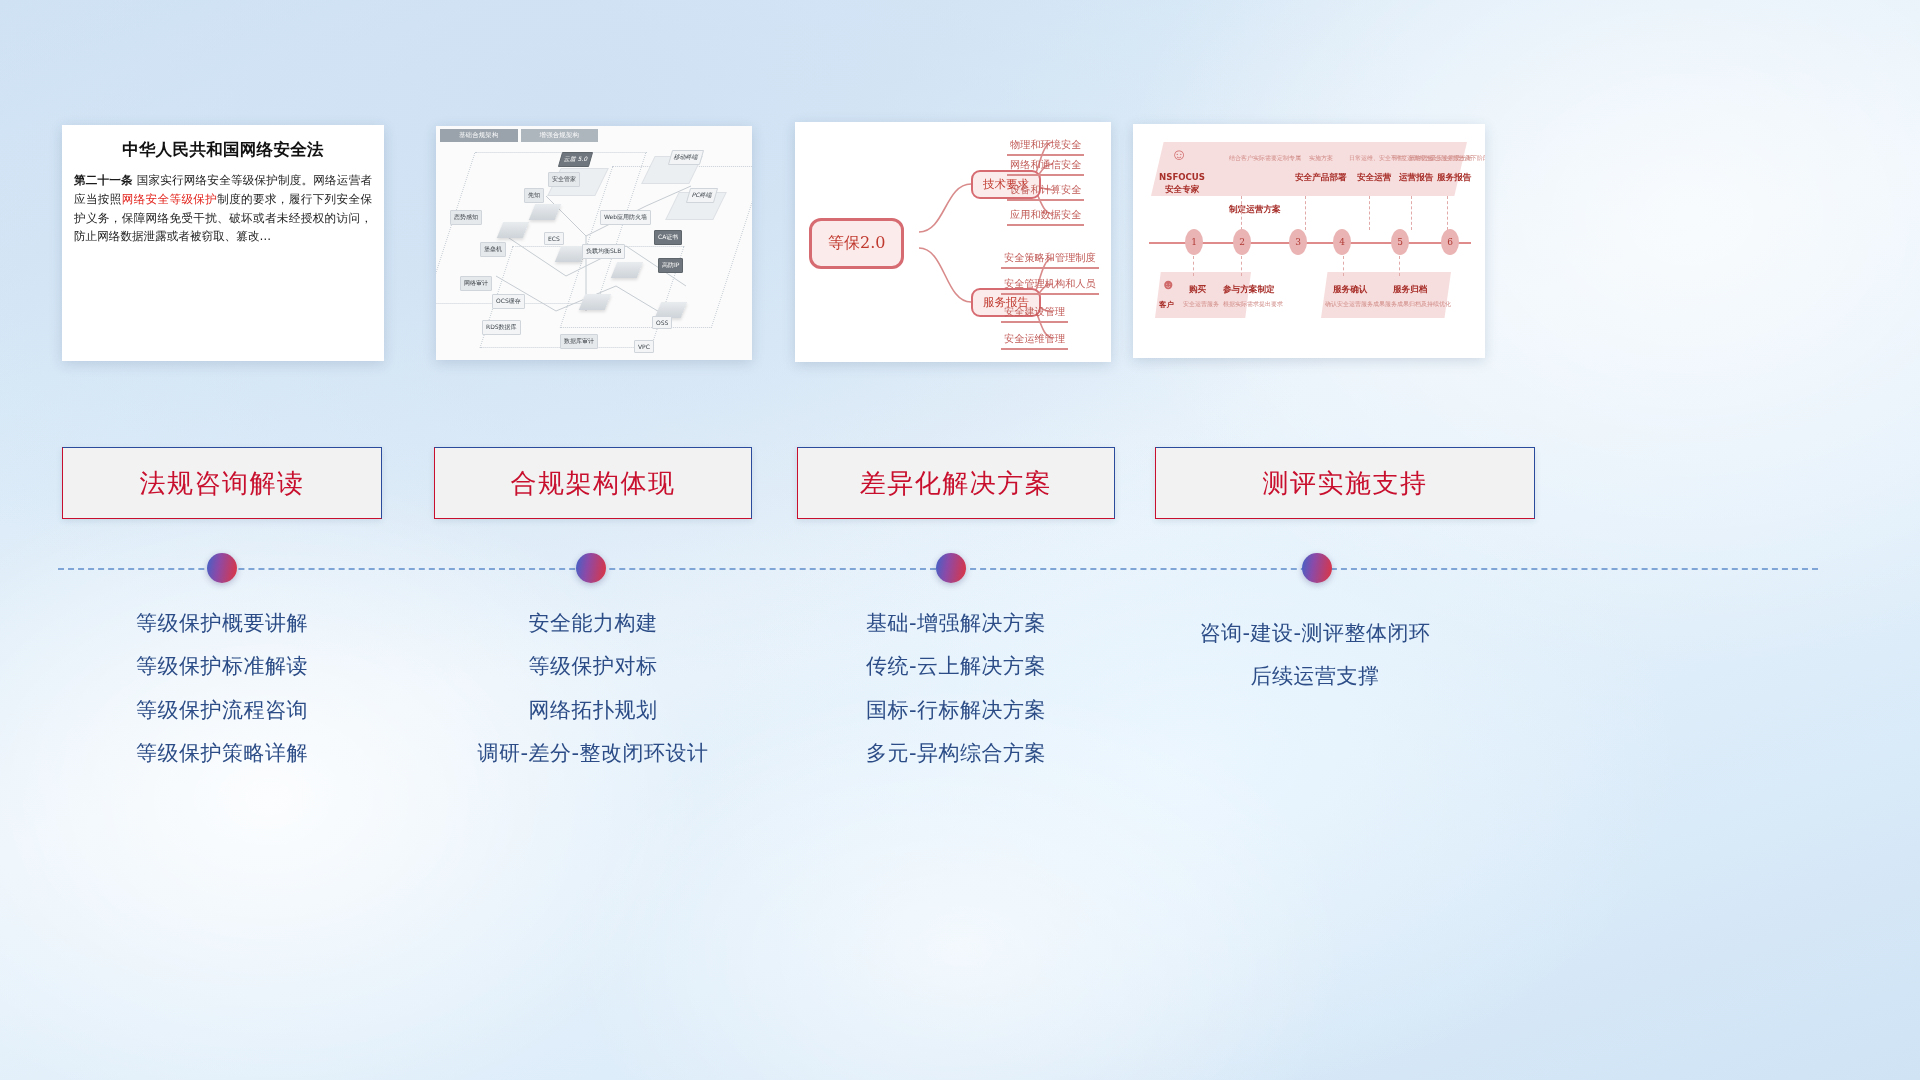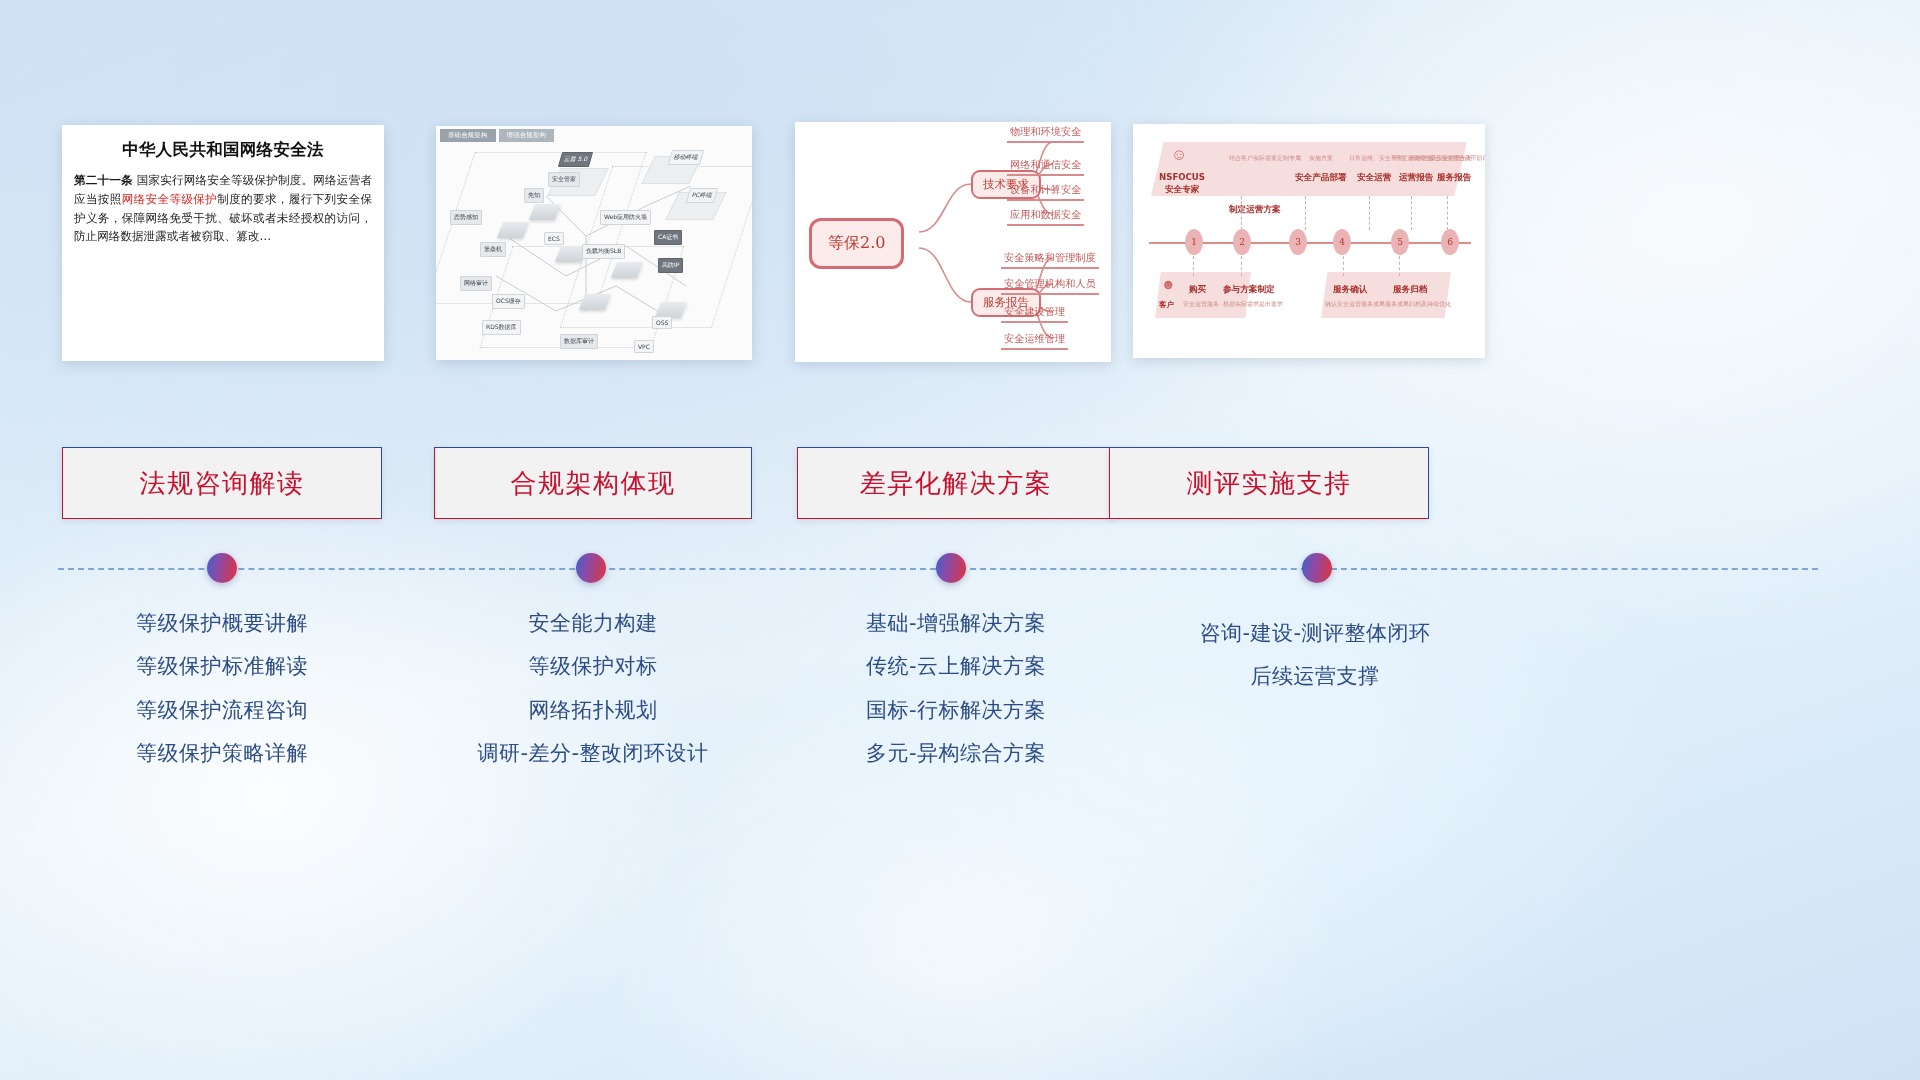--- a/index.html
+++ b/index.html
@@ -30,21 +30,21 @@
   .law h3{margin:4px 0 10px;text-align:center;font-size:16.5px;font-weight:bold;color:#111;
           font-family:"DejaVu Sans",sans-serif;letter-spacing:.3px;}
   .law p{margin:0 0 7px;font-size:11.6px;line-height:1.62;color:#1b1b1b;text-align:justify;
          font-family:"DejaVu Sans",sans-serif;}
   .law b{font-weight:bold;}
   .law .rd{color:#e3231c;}
 
   
   .arch{position:relative;width:100%;height:100%;background:#fbfbfb;}
   .arch .tabs{position:absolute;left:4px;top:3px;display:flex;gap:3px;}
-  .arch .tab{font-size:6.4px;color:#fff;background:#9aa3ab;padding:2px 8px;letter-spacing:.2px;
+  .arch .tab{font-size:6.4px;color:#fff;background:#9aa3ab;padding:2px 19px;letter-spacing:.2px;
              font-family:"DejaVu Sans",sans-serif;}
   .arch .tab.alt{background:#aeb6bd;}
   .arch .hexzone{position:absolute;border:1px dotted #c8cfd6;}
   .arch .hz1{left:14px;top:26px;width:170px;height:150px;transform:skewX(-18deg);}
   .arch .hz2{left:150px;top:40px;width:150px;height:160px;transform:skewX(-18deg);}
   .arch .hz3{left:60px;top:120px;width:170px;height:100px;transform:skewX(-18deg);}
   .arch .nd{position:absolute;font-size:6px;color:#3c4349;background:#e6e9ec;border:1px solid #cfd5da;
             padding:2px 3px;white-space:nowrap;font-family:"DejaVu Sans",sans-serif;border-radius:1px;}
   .arch .nd.dark{background:#6f767d;color:#fff;border-color:#5e656b;}
   .arch .nd.light{background:#f2f4f6;}
@@ -90,21 +90,21 @@
   .titles{position:absolute;left:0;top:0;width:1920px;height:1080px;}
   .tbox{position:absolute;height:72px;background:#f2f2f2;display:flex;align-items:center;
         justify-content:center;box-sizing:border-box;
         border-top:1.5px solid #2a4b9b;border-right:1.5px solid #2a4b9b;
         border-bottom:1.5px solid #c8102e;border-left:1.5px solid #c8102e;
         box-shadow:0 2px 6px rgba(40,70,110,.12);}
   .tbox span{font-size:26px;color:#c8102e;letter-spacing:1.5px;font-family:"DejaVu Sans",sans-serif;}
   .tb1{left:62px;top:447px;width:320px;}
   .tb2{left:434px;top:447px;width:318px;}
   .tb3{left:797px;top:447px;width:318px;}
-  .tb4{left:1109px;top:447px;width:320px;}
+  .tb4{left:1155px;top:447px;width:380px;}
 
   
   .tl-line{position:absolute;left:58px;top:568px;width:1760px;height:0;
            border-top:2px dashed #7fa5d6;}
   .tl-dot{position:absolute;top:553px;width:30px;height:30px;border-radius:50%;
           background:linear-gradient(100deg,#3f63c8 0%,#8b4aa8 38%,#e0343f 100%);
           box-shadow:0 2px 6px rgba(60,60,120,.3);}
   .d1{left:207px;} .d2{left:576px;} .d3{left:936px;} .d4{left:1302px;}
 
   
@@ -197,21 +197,21 @@
           <path d="M232 180 C244 180 244 216 258 216"></path>
         </g>
         <g fill="#fff" stroke="#d98b8b" stroke-width="1.2">
           <circle cx="238" cy="62" r="3.2"></circle>
           <circle cx="238" cy="180" r="3.2"></circle>
         </g>
       </svg>
       <div class="mnode mroot">等保2.0</div>
       <div class="mnode mbr" style="left:176px;top:48px;">技术要求</div>
       <div class="mnode mbr" style="left:176px;top:166px;">服务报告</div>
-      <div class="mleaf" style="left:212px;top:3px;">物理和环境安全</div>
+      <div class="mleaf" style="left:212px;top:16px;">物理和环境安全</div>
       <div class="mleaf" style="left:212px;top:36px;">网络和通信安全</div>
       <div class="mleaf" style="left:212px;top:61px;">设备和计算安全</div>
       <div class="mleaf" style="left:212px;top:86px;">应用和数据安全</div>
       <div class="mleaf" style="left:206px;top:129px;text-align:right;">安全策略和管理制度</div>
       <div class="mleaf" style="left:206px;top:155px;">安全管理机构和人员</div>
       <div class="mleaf" style="left:206px;top:183px;text-align:right;">安全建设管理</div>
       <div class="mleaf" style="left:206px;top:210px;">安全运维管理</div>
     </div>
   </div>
 

